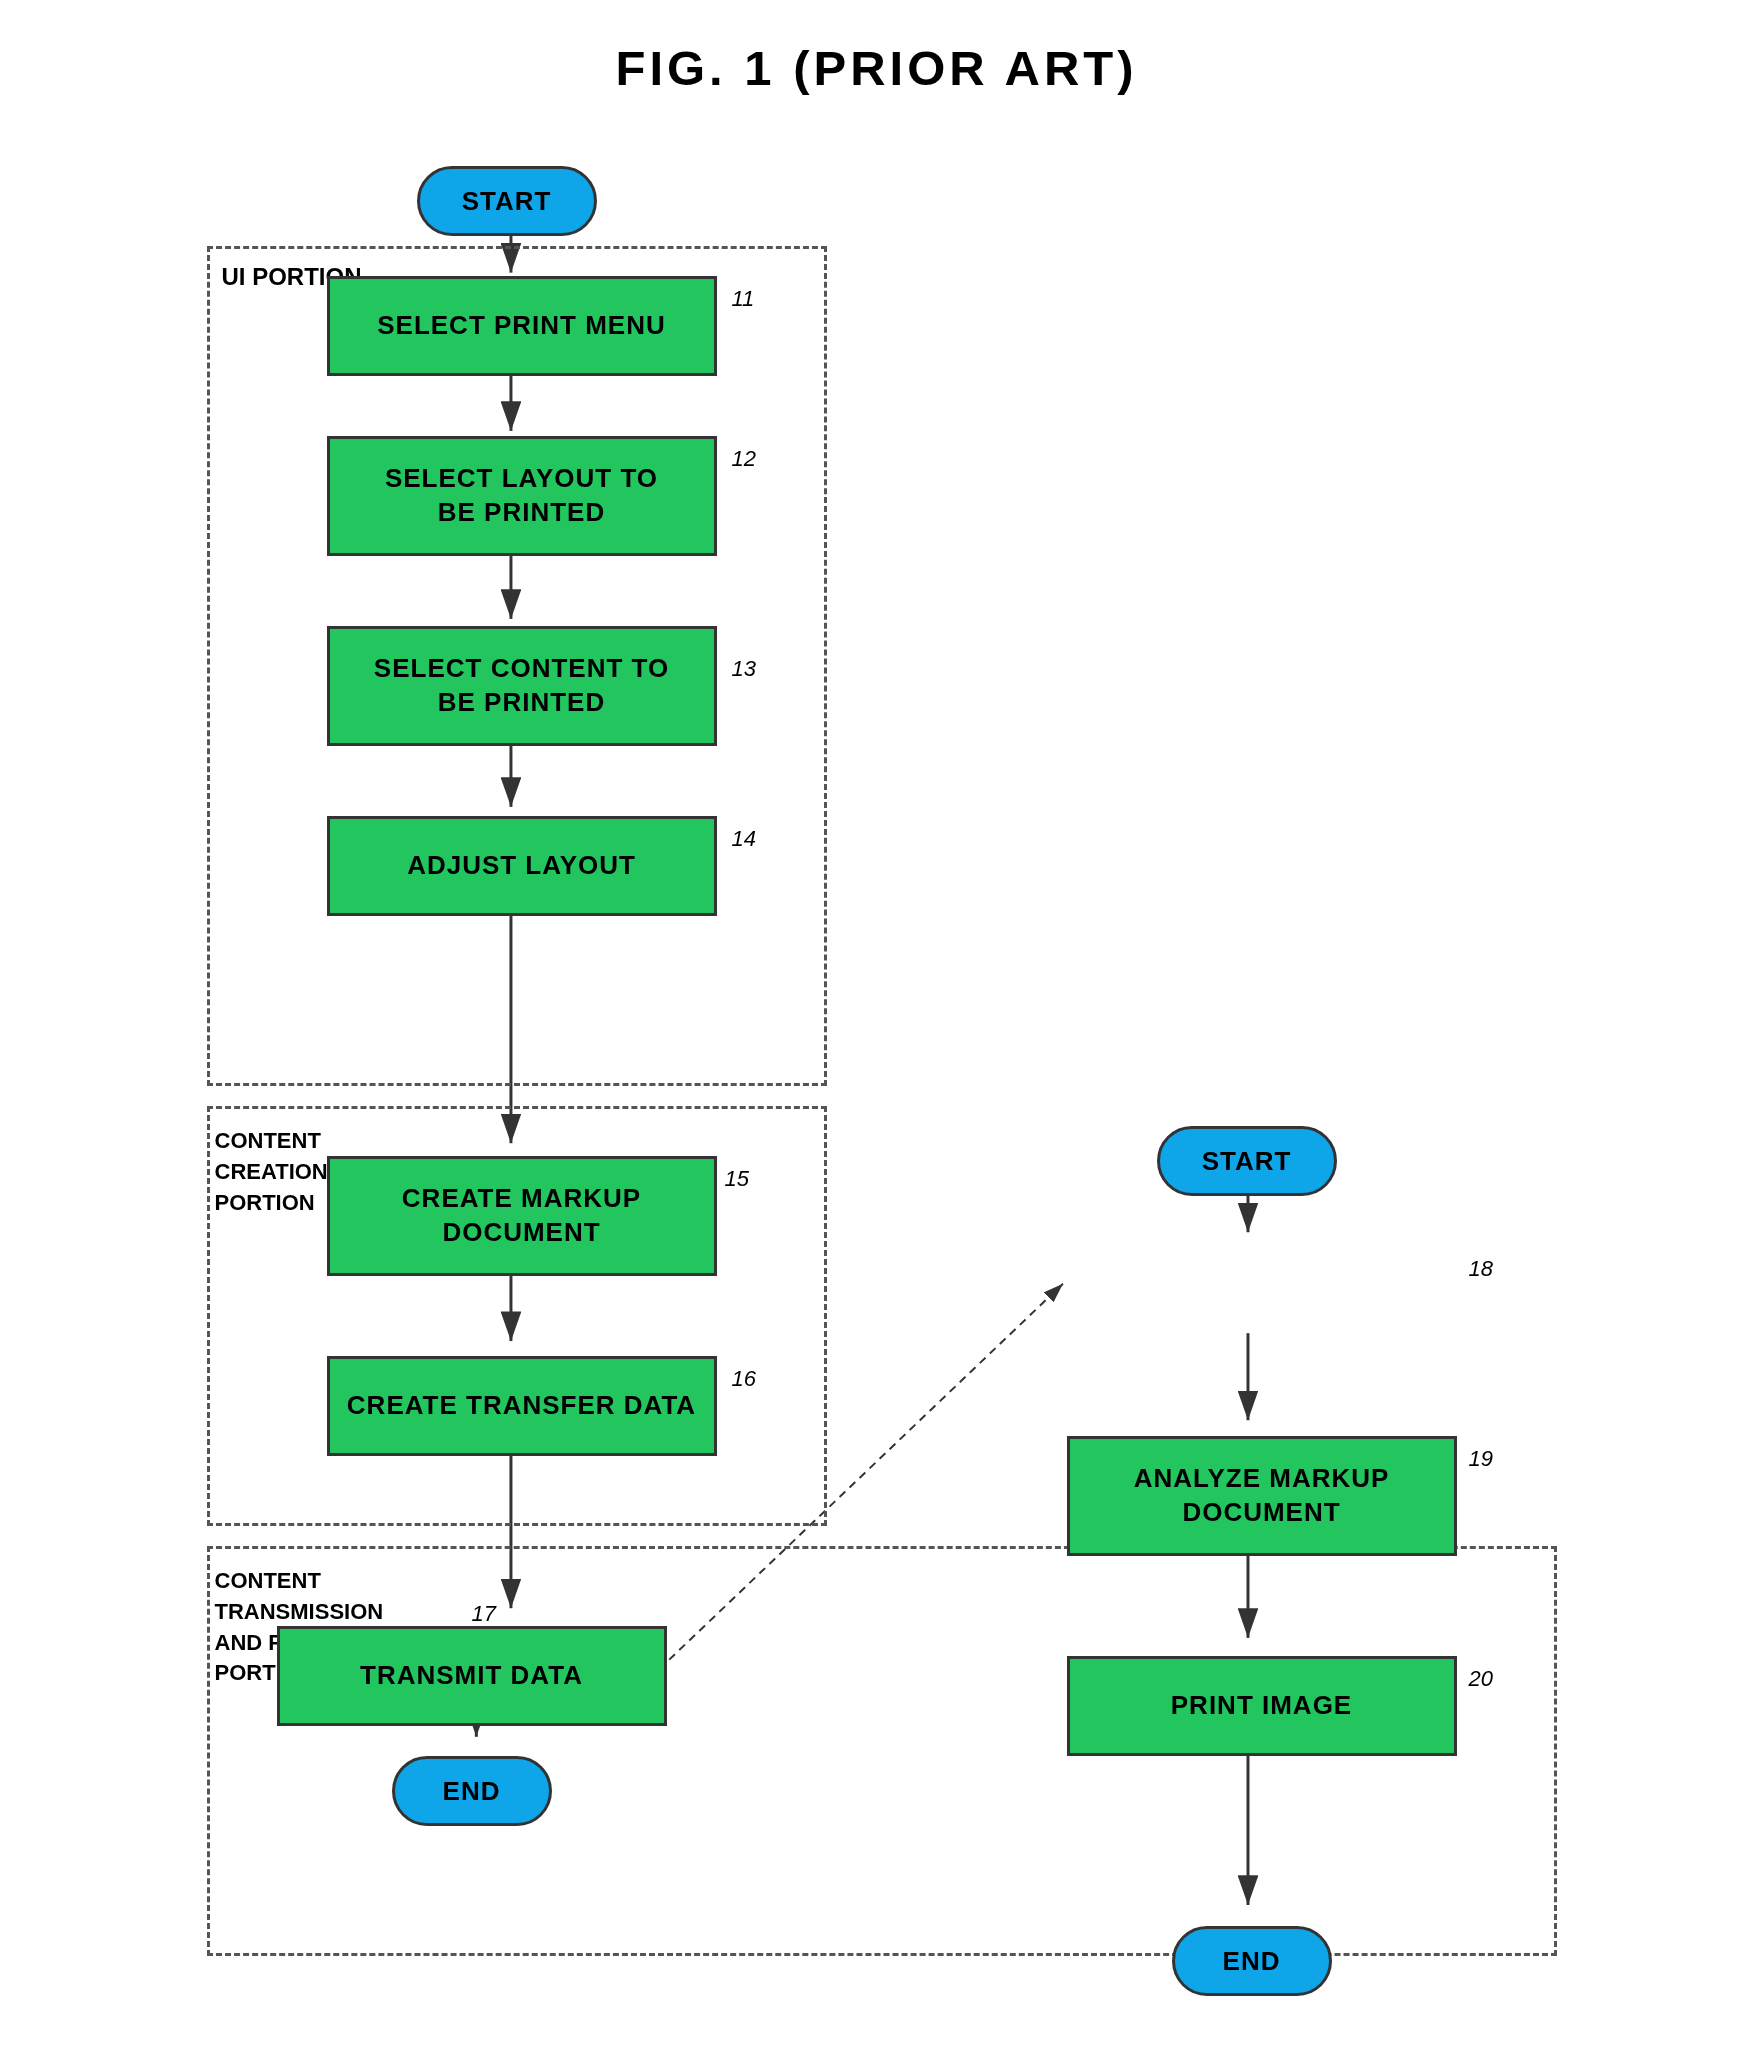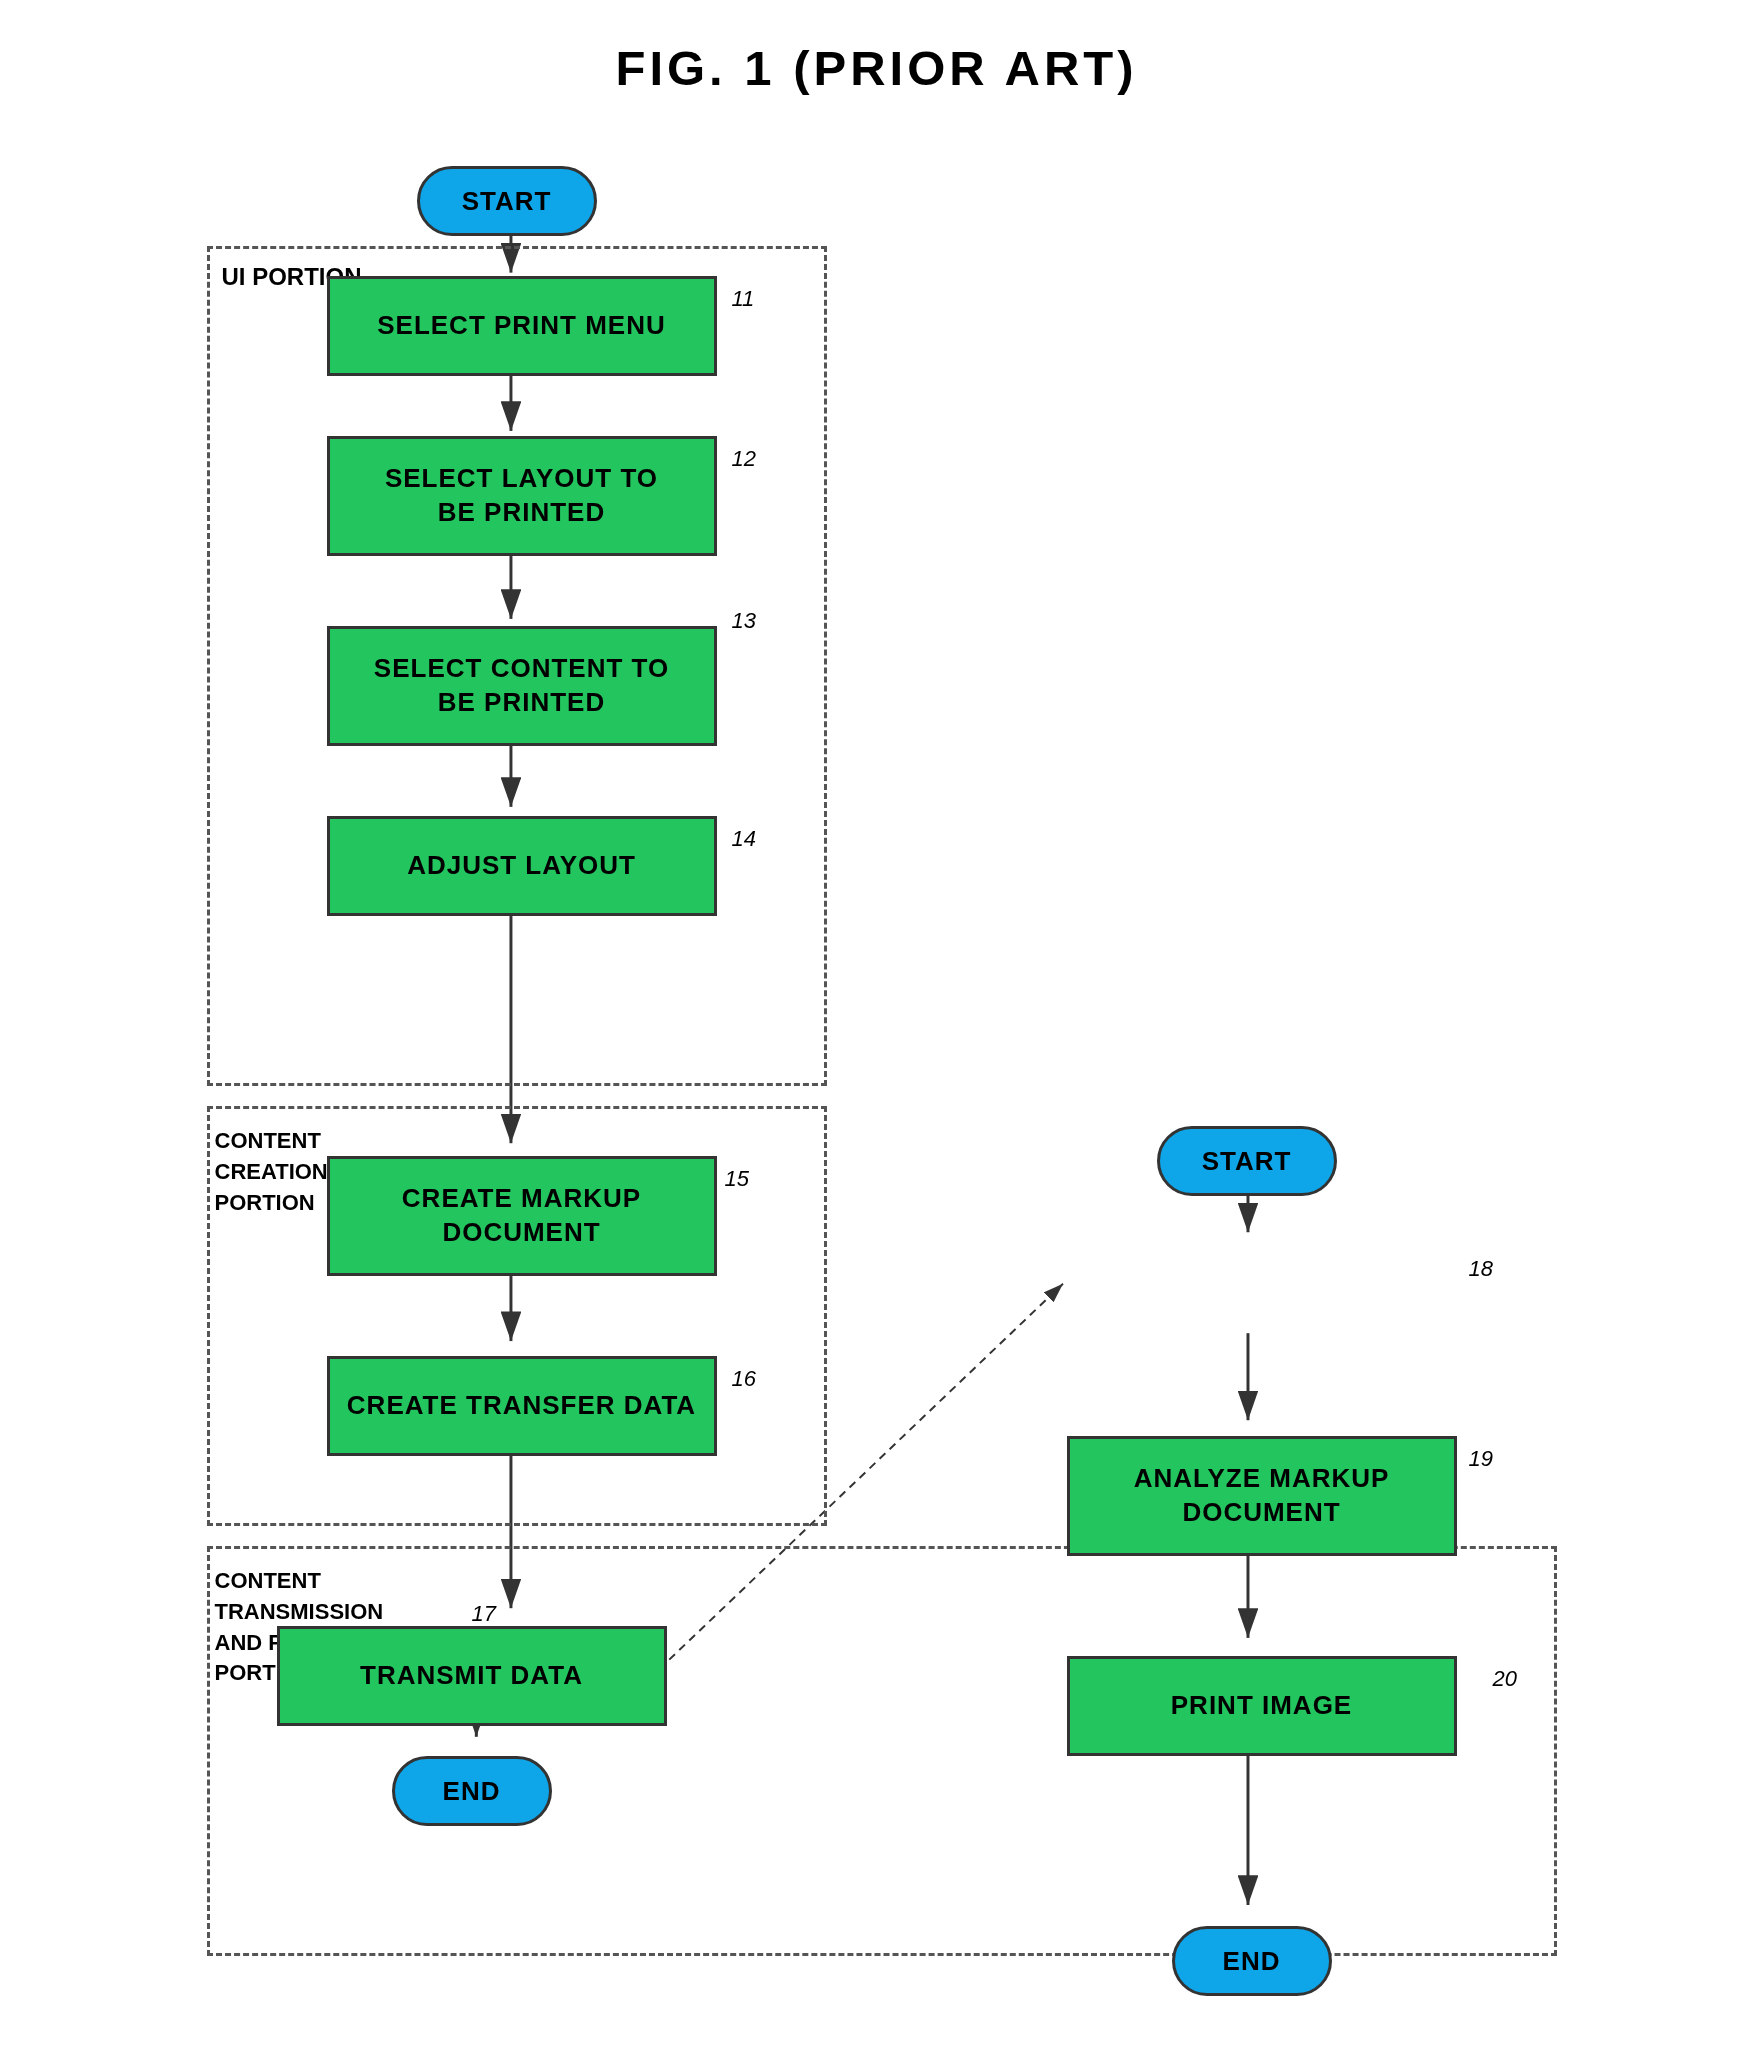--- a/index.html
+++ b/index.html
@@ -160,21 +160,21 @@
   <div class="flow-box" style="left:150px; top:290px; width:390px; height:120px;">
     <span style="white-space:pre-line;">SELECT LAYOUT TO
 BE PRINTED</span>
   </div>
   <div class="ref-num" style="left:555px; top:300px;">12</div>
 
   <div class="flow-box" style="left:150px; top:480px; width:390px; height:120px;">
     <span style="white-space:pre-line;">SELECT CONTENT TO
 BE PRINTED</span>
   </div>
-  <div class="ref-num" style="left:555px; top:462px;">13</div>
+  <div class="ref-num" style="left:555px; top:510px;">13</div>
 
   <div class="flow-box" style="left:150px; top:670px; width:390px; height:100px;">
     <span>ADJUST LAYOUT</span>
   </div>
   <div class="ref-num" style="left:555px; top:680px;">14</div>
 
   <div class="flow-box" style="left:150px; top:1010px; width:390px; height:120px;">
     <span style="white-space:pre-line;">CREATE MARKUP
 DOCUMENT</span>
   </div>
@@ -202,19 +202,19 @@
 
   <div class="flow-box" style="left:890px; top:1290px; width:390px; height:120px;">
     <span style="white-space:pre-line;">ANALYZE MARKUP
 DOCUMENT</span>
   </div>
   <div class="ref-num" style="left:1292px; top:1300px;">19</div>
 
   <div class="flow-box" style="left:890px; top:1510px; width:390px; height:100px;">
     <span>PRINT IMAGE</span>
   </div>
-  <div class="ref-num" style="left:1292px; top:1520px;margin-left:24px;">20</div>
+  <div class="ref-num" style="left:1292px; top:1520px;">20</div>
 
   <div class="flow-oval" style="left:995px; top:1780px; width:160px; height:70px;">
     <span>END</span>
   </div>
 
 </div>
 
 </body></html>

